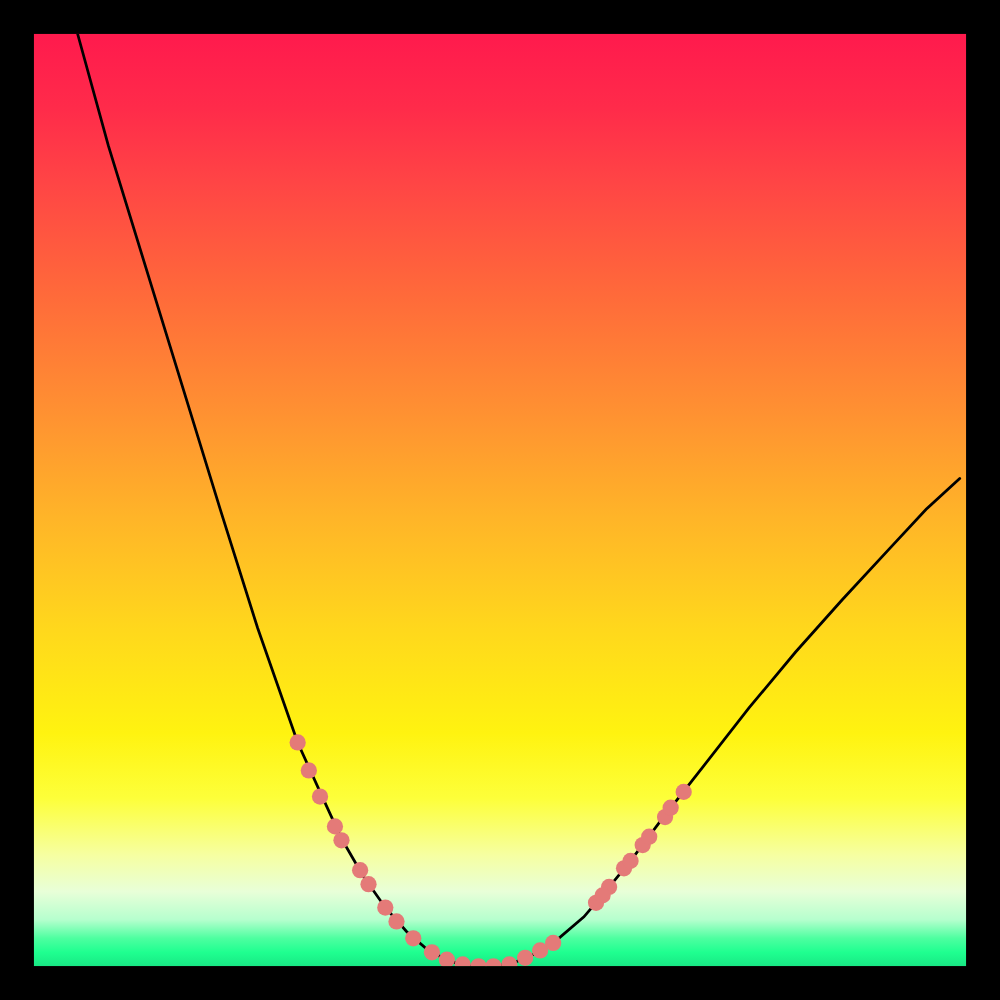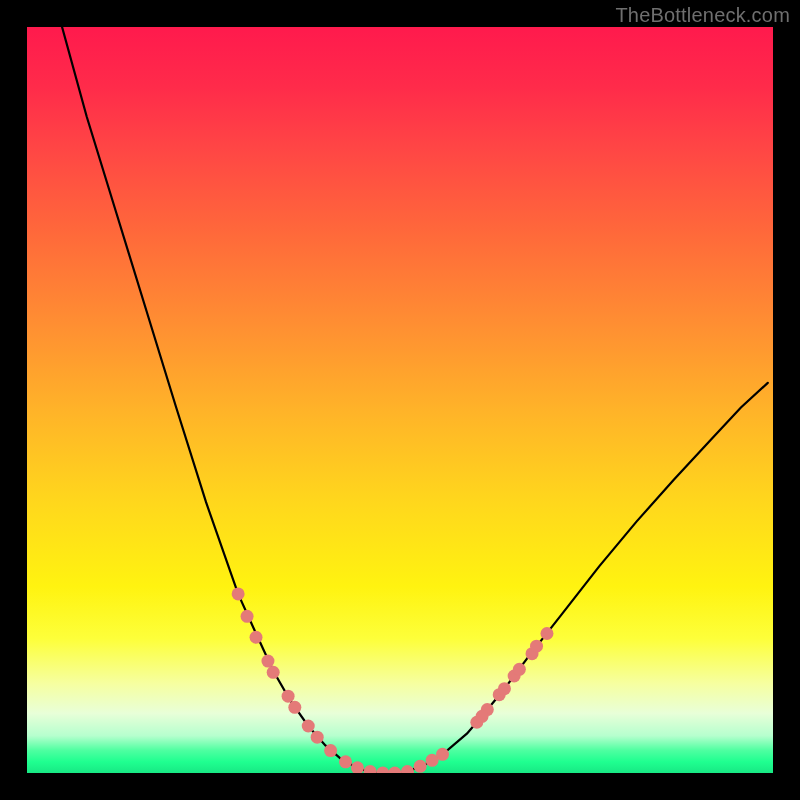--- a/index.html
+++ b/index.html
@@ -101,14 +101,13 @@
           <circle cx="472.22" cy="667.67" r="6.5" class="dot"></circle>
           <circle cx="477.44" cy="661.70" r="6.5" class="dot"></circle>
           <circle cx="487.14" cy="649.02" r="6.5" class="dot"></circle>
           <circle cx="492.36" cy="642.31" r="6.5" class="dot"></circle>
           <circle cx="505.04" cy="626.64" r="6.5" class="dot"></circle>
           <circle cx="509.52" cy="619.18" r="6.5" class="dot"></circle>
           <circle cx="519.96" cy="606.50" r="6.5" class="dot"></circle>
         </g>
     </svg>
   </div>
-  <div class="watermark">TheBottleneck.com</div>
 </div>
 
 </body></html>

